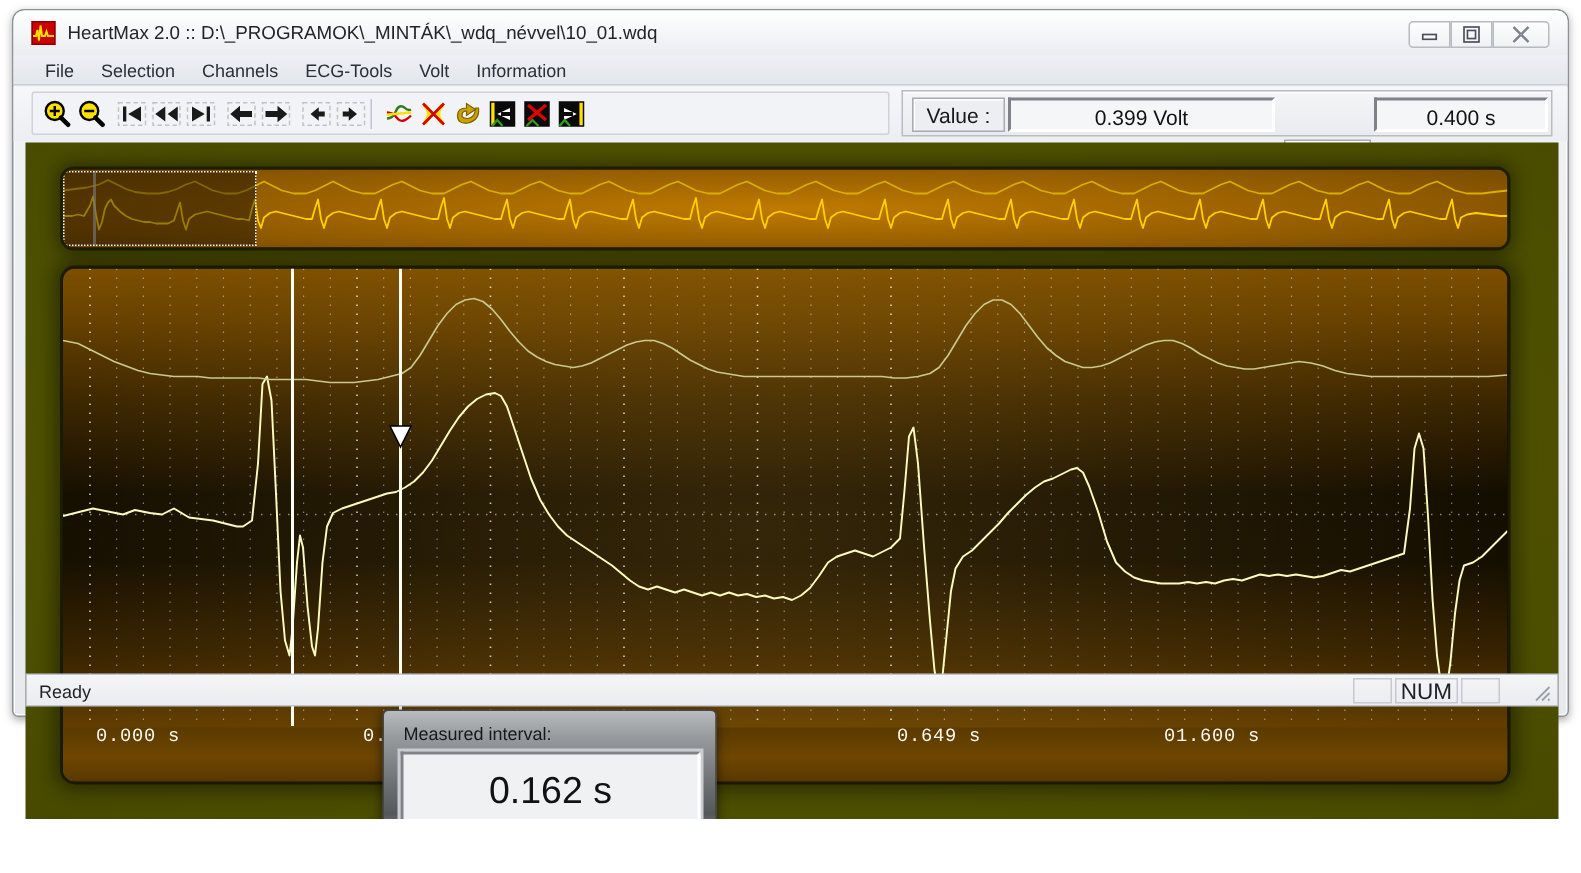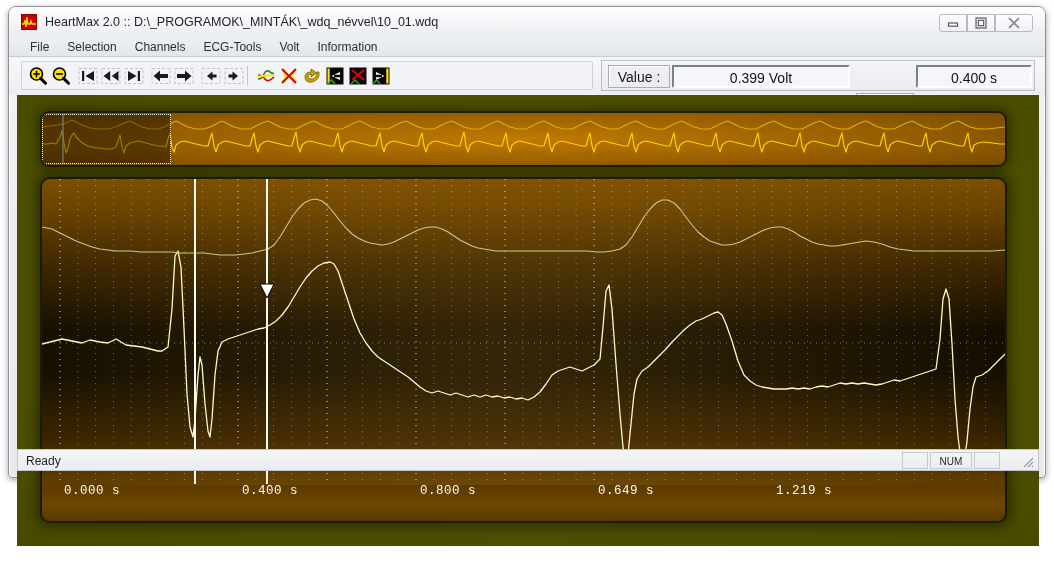--- a/index.html
+++ b/index.html
@@ -192,21 +192,21 @@
     position:absolute;left:8px;bottom:6px;width:1022px;height:22px;
     background:linear-gradient(180deg,#f4f5f7 0%,#eaecef 100%);
     border:1px solid #c2c5cb;box-sizing:border-box;
   }
   #status-text{
     position:absolute;left:8px;top:3px;height:16px;line-height:16px;
     font-size:12px;color:#1d2025;
   }
   .sb-pane{
     position:absolute;top:2px;height:17px;line-height:17px;text-align:center;
-    border:1px solid #c6c9cf;box-sizing:border-box;font-size:10px;color:#1d2025;
+    border:1px solid #c6c9cf;box-sizing:border-box;font-size:15px;color:#1d2025;
   }
   #sb-p1{right:110px;width:26px;}
   #sb-p2{right:66px;width:42px;}
   #sb-p3{right:38px;width:26px;}
   #sb-grip{position:absolute;right:4px;bottom:2px;}
 </style>
 </head>
 <body>
 
 <div id="window">
@@ -469,24 +469,28 @@
 
       <svg id="marker-tri" width="963" height="342">
         <polygon points="218,105 232,105 225,119" fill="#ffffff" stroke="#000000" stroke-width="1"></polygon>
       </svg>
 
       <div id="axis-strip">
         <div class="tick-label" style="left:22px">0.000 s</div>
         <div class="tick-label" style="left:200px">0.400 s</div>
         <div class="tick-label" style="left:378px">0.800 s</div>
         <div class="tick-label" style="left:556px">0.649 s</div>
-        <div class="tick-label" style="left:734px">1.219 s</div>
-      </div>
-    </div>
-
+        <div class="tick-label" style="left:734px">01.600 s</div>
+      </div>
+    </div>
+
+    <div id="mi-dialog">
+      <div id="mi-title">Measured interval:</div>
+      <div id="mi-value">0.162 s</div>
+    </div>
   </div>
 
   <div id="statusbar">
     <div id="status-text">Ready</div>
     <div class="sb-pane" id="sb-p1"></div>
     <div class="sb-pane" id="sb-p2">NUM</div>
     <div class="sb-pane" id="sb-p3"></div>
     <svg id="sb-grip" width="12" height="12">
       <path d="M11 2 L2 11 M11 6 L6 11 M11 10 L10 11" stroke="#9aa0a8" stroke-width="1.2" fill="none"></path>
     </svg>

